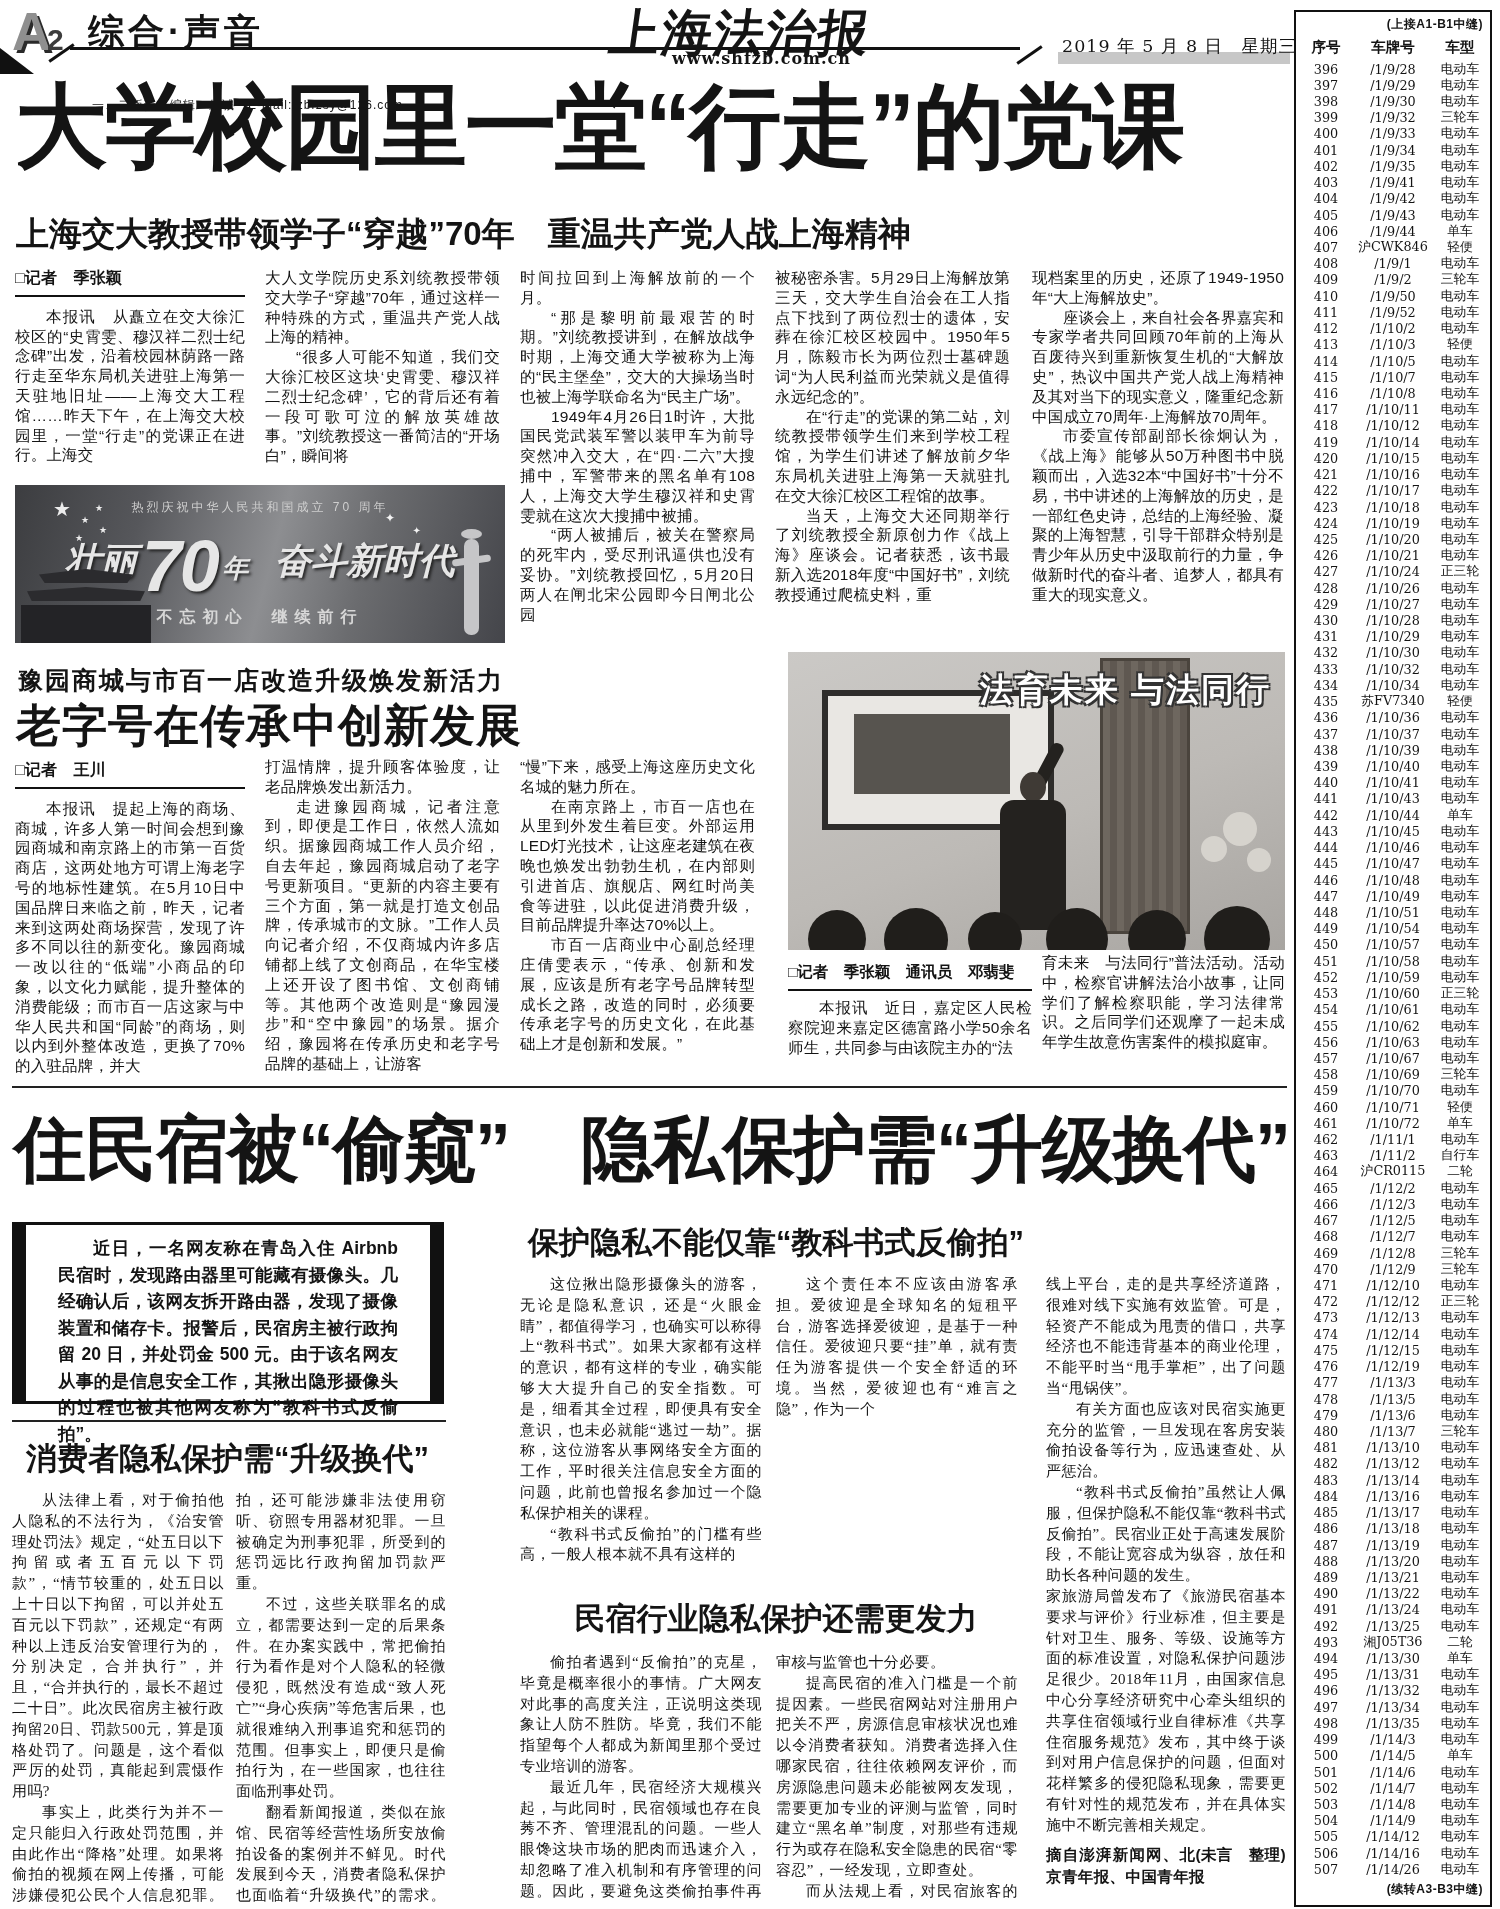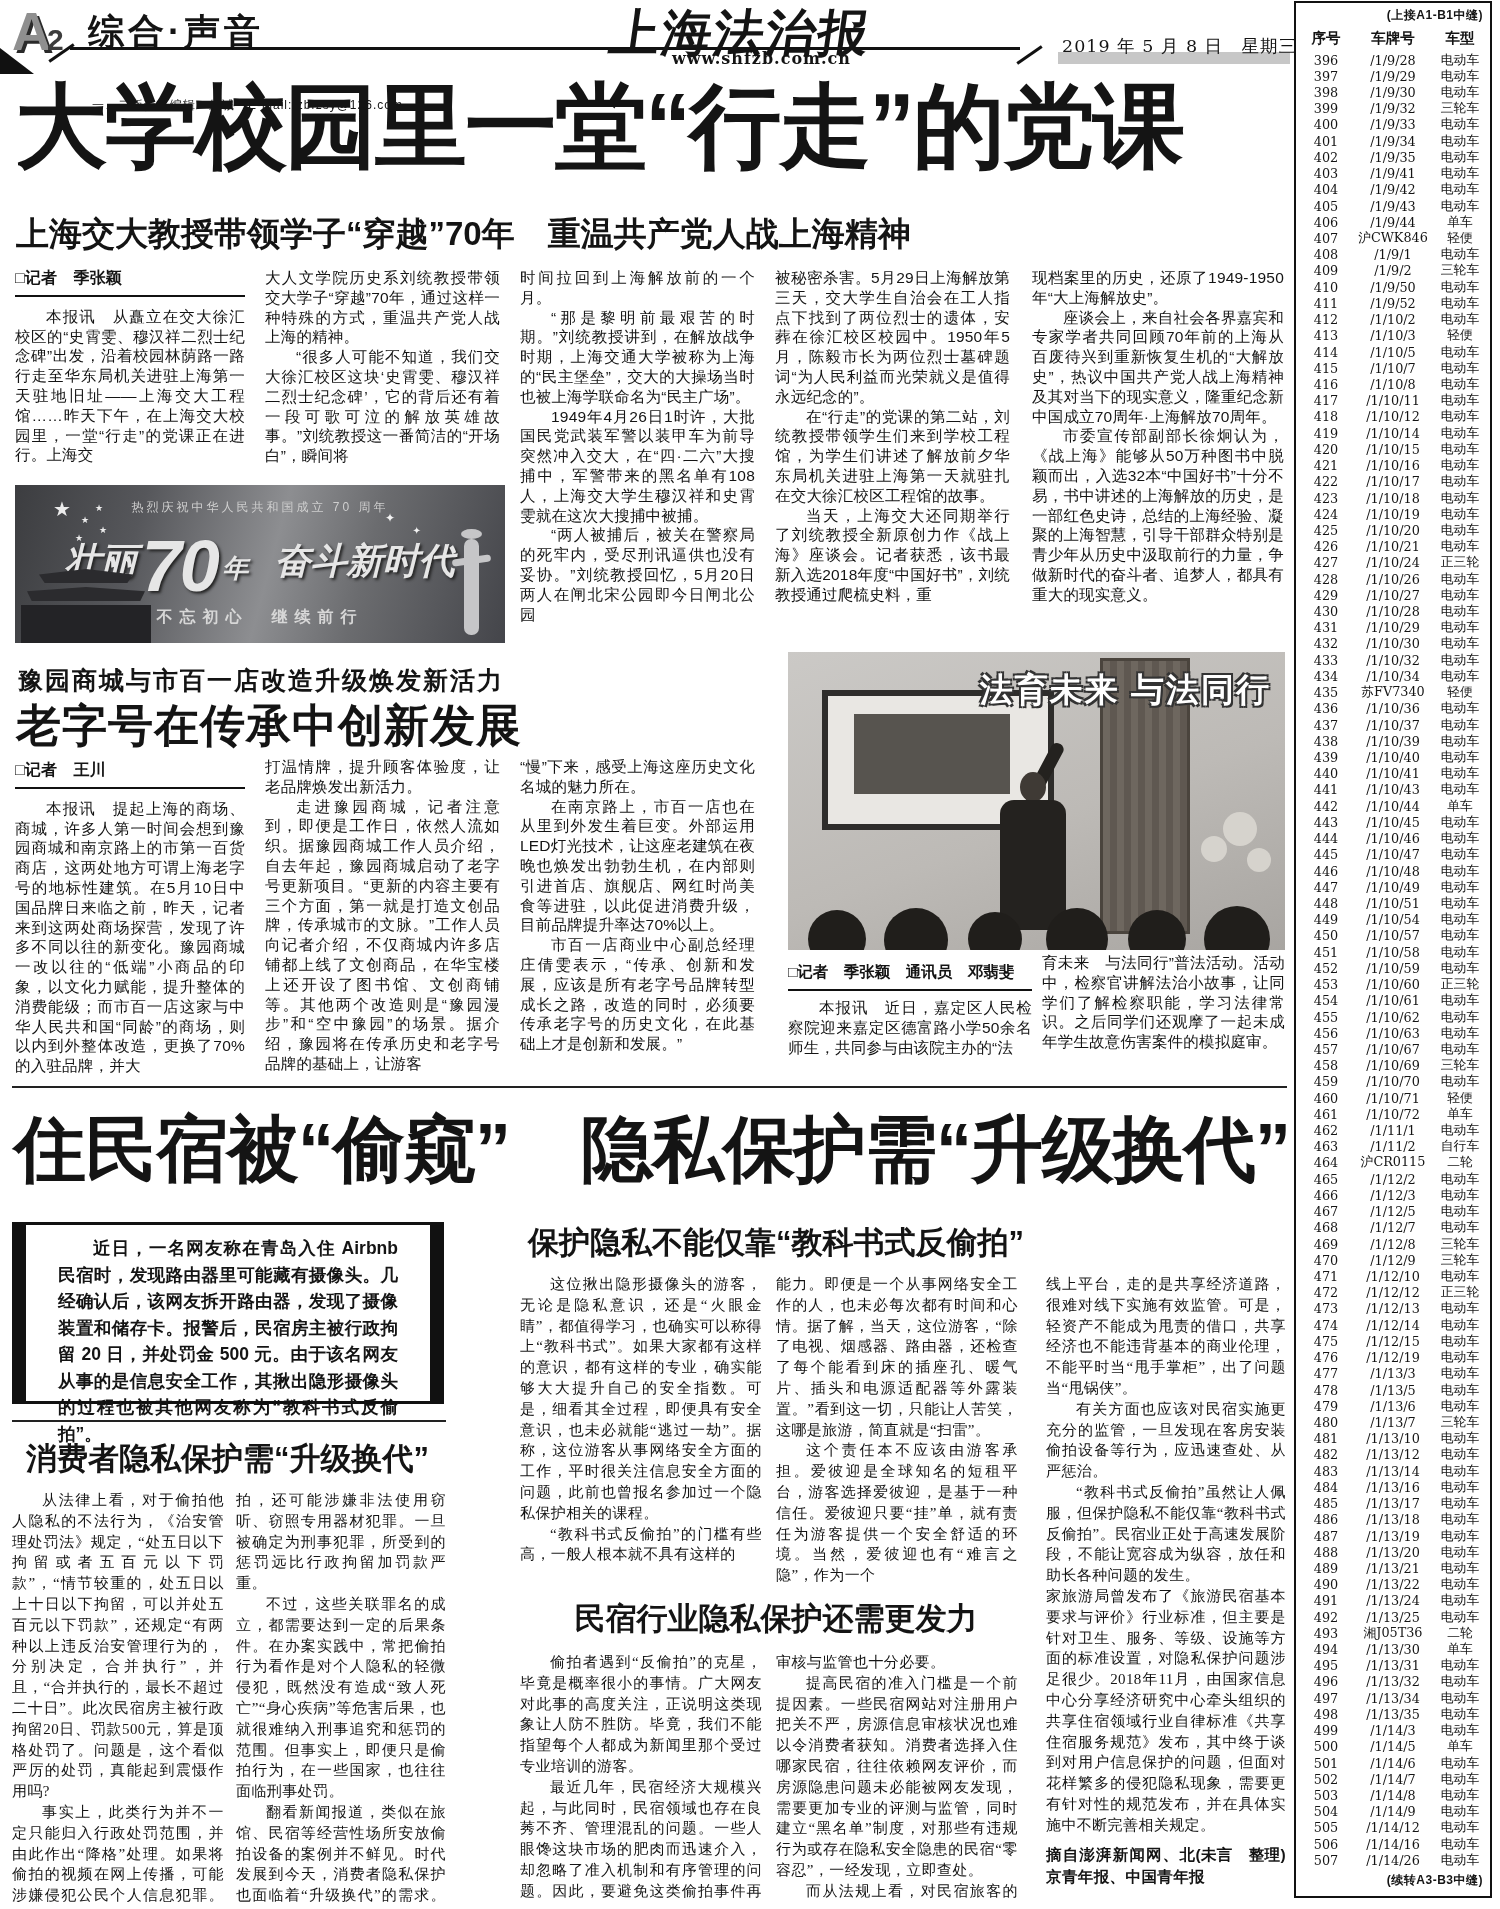--- a/index.html
+++ b/index.html
@@ -224,21 +224,20 @@
       <p>不过，这些关联罪名的成立，都需要达到一定的后果条件。在办案实践中，常把偷拍行为看作是对个人隐私的轻微侵犯，既然没有造成“致人死亡”“身心疾病”等危害后果，也就很难纳入刑事追究和惩罚的范围。但事实上，即便只是偷拍行为，在一些国家，也往往面临刑事处罚。</p>
       <p>翻看新闻报道，类似在旅馆、民宿等经营性场所安放偷拍设备的案例并不鲜见。时代发展到今天，消费者隐私保护也面临着“升级换代”的需求。对于偷拍行为，惩罚也应到位，立法有必要改进，适当降低入罪门槛，以更高昂的违法成本，保护公民合法权益不受侵犯。</p>
     </div>
 
   <div class="abs sechead" style="left:520px;top:1222px;width:512px;text-align:center;">保护隐私不能仅靠“教科书式反偷拍”</div>
   <div class="col kaibody" style="left:520px;top:1274px;width:242px;height:308px;">
       <p>这位揪出隐形摄像头的游客，无论是隐私意识，还是“火眼金睛”，都值得学习，也确实可以称得上“教科书式”。如果大家都有这样的意识，都有这样的专业，确实能够大大提升自己的安全指数。可是，细看其全过程，即便具有安全意识，也未必就能“逃过一劫”。据称，这位游客从事网络安全方面的工作，平时很关注信息安全方面的问题，此前也曾报名参加过一个隐私保护相关的课程。</p>
       <p>“教科书式反偷拍”的门槛有些高，一般人根本就不具有这样的</p>
     </div>
   <div class="col kaibody" style="left:776px;top:1274px;width:242px;height:308px;">
-      <p class="cont">能力。即便是一个从事网络安全工作的人，也未必每次都有时间和心情。据了解，当天，这位游客，“除了电视、烟感器、路由器，还检查了每个能看到床的插座孔、暖气片、插头和电源适配器等外露装置。”看到这一切，只能让人苦笑，这哪是旅游，简直就是“扫雷”。</p>
       <p>这个责任本不应该由游客承担。爱彼迎是全球知名的短租平台，游客选择爱彼迎，是基于一种信任。爱彼迎只要“挂”单，就有责任为游客提供一个安全舒适的环境。当然，爱彼迎也有“难言之隐”，作为一个</p>
     </div>
 
   <div class="abs sechead" style="left:520px;top:1598px;width:512px;text-align:center;">民宿行业隐私保护还需更发力</div>
   <div class="col kaibody" style="left:520px;top:1652px;width:242px;height:250px;">
       <p>偷拍者遇到“反偷拍”的克星，毕竟是概率很小的事情。广大网友对此事的高度关注，正说明这类现象让人防不胜防。毕竟，我们不能指望每个人都成为新闻里那个受过专业培训的游客。</p>
       <p>最近几年，民宿经济大规模兴起，与此同时，民宿领域也存在良莠不齐、管理混乱的问题。一些人眼馋这块市场的肥肉而迅速介入，却忽略了准入机制和有序管理的问题。因此，要避免这类偷拍事件再现，除了依靠民宿房主的自觉自律之外，民宿网站对注册房主的严格</p>
     </div>
   <div class="col kaibody" style="left:776px;top:1652px;width:242px;height:250px;">
       <p class="cont">审核与监管也十分必要。</p>
@@ -252,21 +251,21 @@
         <p>有关方面也应该对民宿实施更充分的监管，一旦发现在客房安装偷拍设备等行为，应迅速查处、从严惩治。</p>
         <p>“教科书式反偷拍”虽然让人佩服，但保护隐私不能仅靠“教科书式反偷拍”。民宿业正处于高速发展阶段，不能让宽容成为纵容，放任和助长各种问题的发生。</p>
         <p class="cont">家旅游局曾发布了《旅游民宿基本要求与评价》行业标准，但主要是针对卫生、服务、等级、设施等方面的标准设置，对隐私保护问题涉足很少。2018年11月，由国家信息中心分享经济研究中心牵头组织的共享住宿领域行业自律标准《共享住宿服务规范》发布，其中终于谈到对用户信息保护的问题，但面对花样繁多的侵犯隐私现象，需要更有针对性的规范发布，并在具体实施中不断完善相关规定。</p>
       </div>
     <div class="source">
       <span class="note">(未言　整理)</span>
       <span>摘自澎湃新闻网、北京青年报、中国青年报</span>
     </div>
   </div>
 
-  <div class="abs sidebar" style="left:1294px;top:1px;width:198px;height:1897px;">
+  <div class="abs sidebar" style="left:1294px;top:10px;width:198px;height:1897px;">
     <div class="side-note">(上接A1-B1中缝)</div>
     <div class="side-head">
       <span class="c0">序号</span>
       <span class="c1">车牌号</span>
       <span class="c2">车型</span>
     </div>
     <div>
         <div class="srow">
           <span class="c0">396</span>
           <span class="c1">/1/9/28</span>

